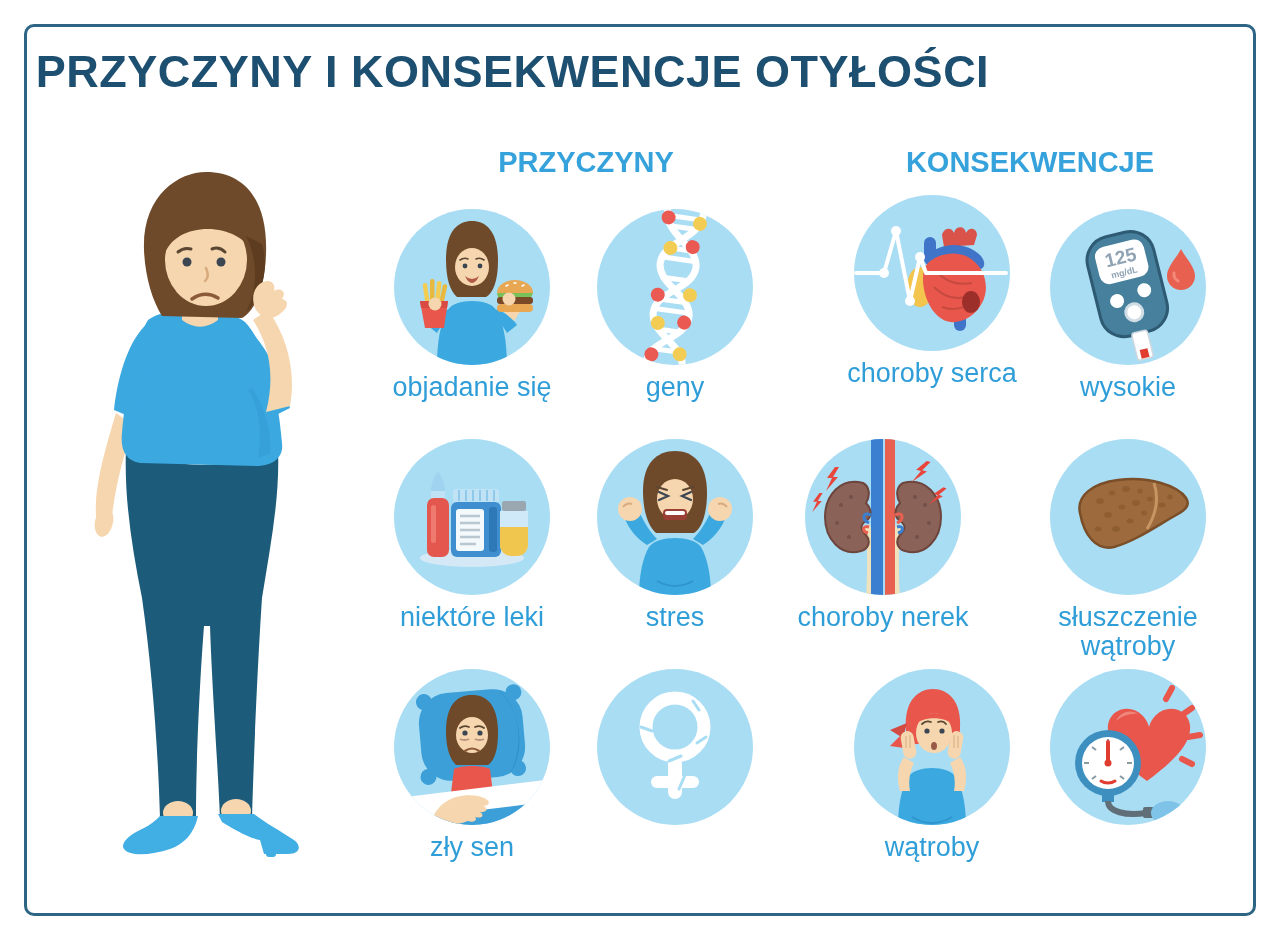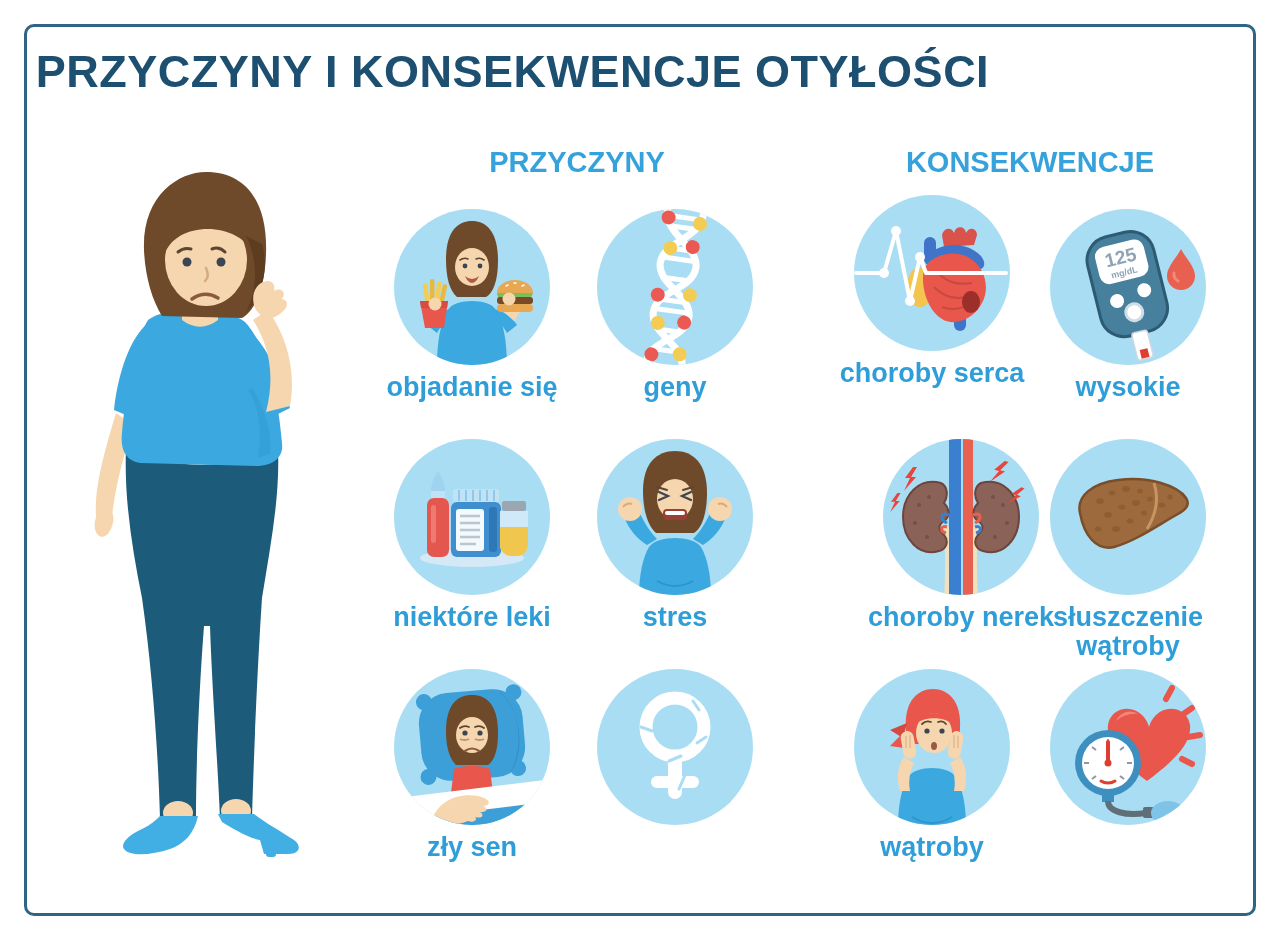--- a/index.html
+++ b/index.html
@@ -4,26 +4,26 @@
 <style>
   * { margin:0; padding:0; box-sizing:border-box; }
   html,body { width:1280px; height:940px; background:#ffffff;
     font-family:"Liberation Sans", sans-serif; position:relative; overflow:hidden; }
   .frame { position:absolute; left:24px; top:24px; width:1232px; height:892px;
     border:3px solid #2e6585; border-radius:10px; }
   .title { position:absolute; left:0; top:46px; width:1025px; text-align:center;
     font-size:45px; font-weight:bold; color:#1d4f71; letter-spacing:0.5px; }
   .col-header { position:absolute; top:146px; width:400px; text-align:center;
     font-size:29px; font-weight:bold; color:#36a2dc; }
-  #hdr-causes { left:377px; }
+  #hdr-causes { left:386px; }
   #hdr-consequences { left:830px; }
   .cell { position:absolute; width:230px; display:flex; flex-direction:column; align-items:center; }
   .circle { width:156px; height:156px; }
   .circle svg { width:156px; height:156px; display:block; }
-  .label { margin-top:8px; font-size:27px; font-weight:bold; color:#2f9ed8;
+  .label { margin-top:8px; font-size:27px; font-weight:normal; color:#2f9ed8;
     text-align:center; line-height:1.06; white-space:pre-line; }
   .woman-wrap { position:absolute; left:60px; top:158px; width:260px; height:750px; }
   .woman-wrap svg { width:260px; height:750px; display:block; }
   .meter-num { font-size:19px; font-weight:bold; fill:#8fa3b5; }
   .meter-unit { font-size:9px; font-weight:bold; fill:#8fa3b5; }
 </style>
 </head>
 <body>
 
 <div class="frame"></div>
@@ -362,21 +362,21 @@
         <g>
           <path d="M131,40 C137,51 145,58 145,67 a14,14 0 1 1 -28,0 C117,58 125,51 131,40 Z" fill="#e8604f"></path>
           <path d="M124,64 a8,8 0 0 0 4,8" stroke="#f2897b" stroke-width="3" fill="none" stroke-linecap="round"></path>
         </g>
       </g>
     </svg>
   </div>
   <div class="label">wysokie</div>
 </div>
 
-<div class="cell" style="left:846px; top:439px">
+<div class="cell" style="left:768px; top:439px">
   <div class="circle">
     <svg viewBox="0 0 156 156">
       <defs>
           <clipPath id="cp9">
             <circle cx="78" cy="78" r="78"></circle>
           </clipPath>
         </defs>
       <circle cx="78" cy="78" r="78" fill="#a9ddf4"></circle>
       <g clip-path="url(#cp9)">
         <path d="M62,86 C66,100 66,122 64,158" stroke="#efe2bd" stroke-width="6" fill="none"></path>

